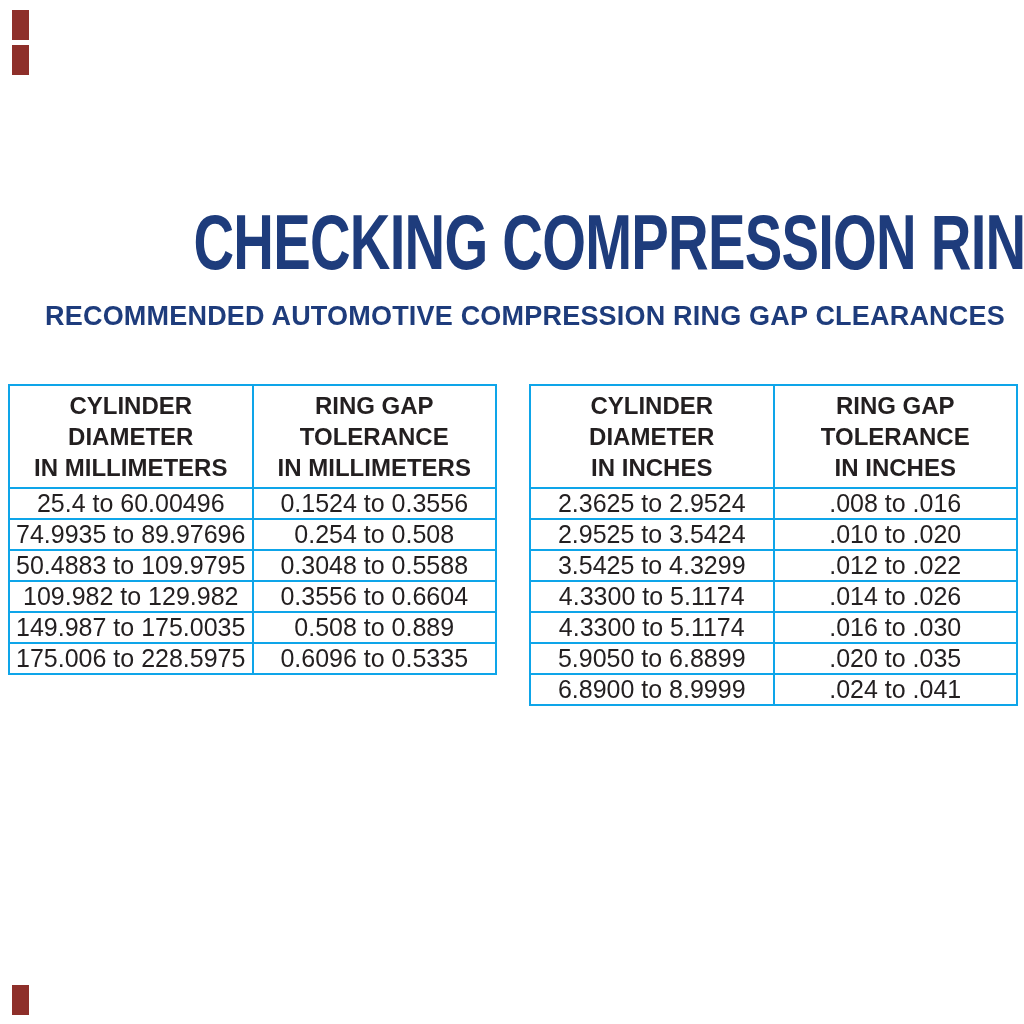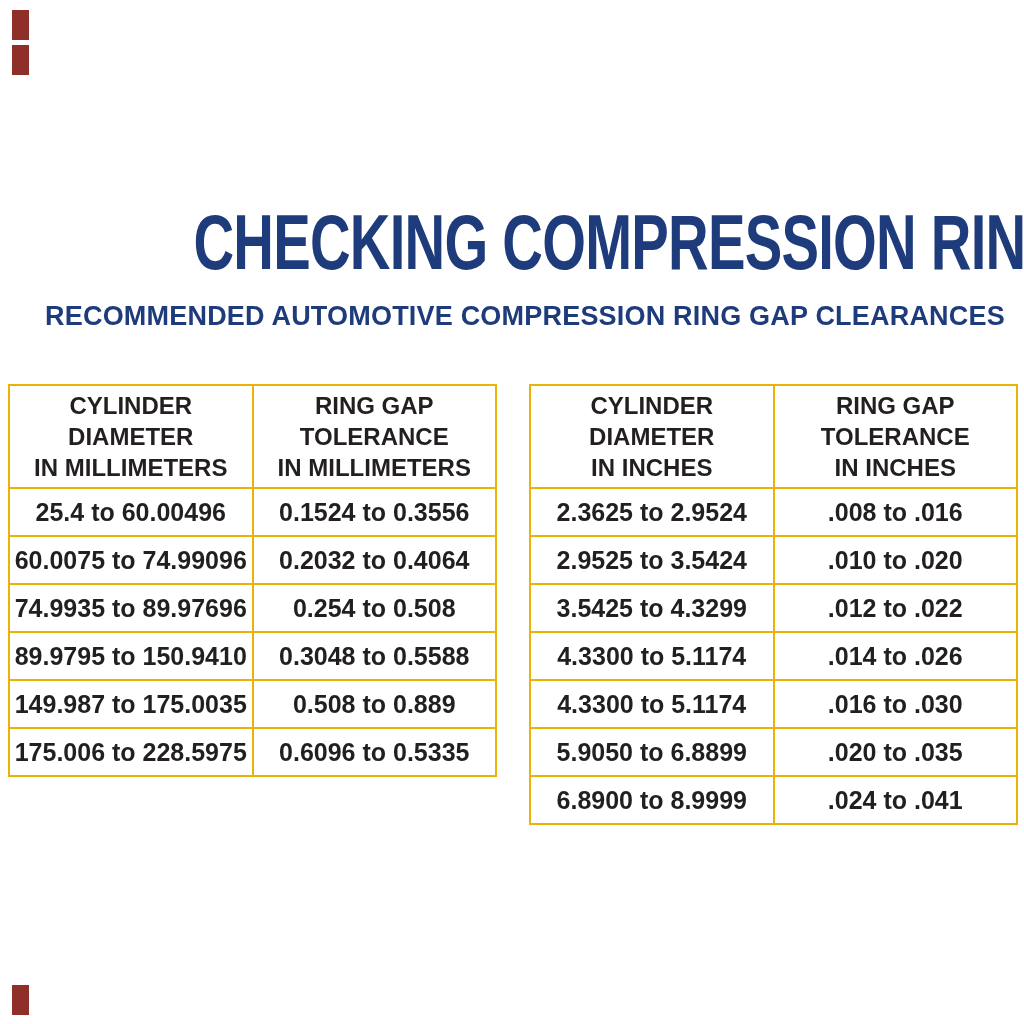--- a/index.html
+++ b/index.html
@@ -64,37 +64,37 @@
     position: absolute;
     top: 384px;
     width: 489px;
     border-collapse: collapse;
     table-layout: fixed;
     background: #ffffff;
   }
   .gap-table.metric { left: 8px; }
   .gap-table.inches { left: 529px; }
   .gap-table th, .gap-table td {
-    border: 2px solid #eab308;
+    border: 2px solid #0ea5e9;
     text-align: center;
     vertical-align: middle;
     color: #231f20;
     overflow: hidden;
   }
   .gap-table th {
     height: 103px;
     font-size: 24px;
     font-weight: bold;
     line-height: 31px;
     white-space: pre-line;
   }
   .gap-table td {
-    height: 48px;
+    height: 31px;
     font-size: 25px;
-    font-weight: bold;
+    font-weight: normal;
     white-space: nowrap;
   }
 </style>
 </head>
 <body>
 
 <div class="reg-mark m1"></div>
 <div class="reg-mark m2"></div>
 <div class="reg-mark m3"></div>
 
@@ -116,30 +116,30 @@
 TOLERANCE
 IN MILLIMETERS</th>
       </tr>
     </thead>
   <tbody>
       <tr>
         <td>25.4 to 60.00496</td>
         <td>0.1524 to 0.3556</td>
       </tr>
       <tr>
-        <td>60.0075 to 74.99096</td>
-        <td>0.2032 to 0.4064</td>
-      </tr>
-      <tr>
         <td>74.9935 to 89.97696</td>
         <td>0.254 to 0.508</td>
       </tr>
       <tr>
-        <td>89.9795 to 150.9410</td>
+        <td>50.4883 to 109.9795</td>
         <td>0.3048 to 0.5588</td>
+      </tr>
+      <tr>
+        <td>109.982 to 129.982</td>
+        <td>0.3556 to 0.6604</td>
       </tr>
       <tr>
         <td>149.987 to 175.0035</td>
         <td>0.508 to 0.889</td>
       </tr>
       <tr>
         <td>175.006 to 228.5975</td>
         <td>0.6096 to 0.5335</td>
       </tr>
     </tbody>

